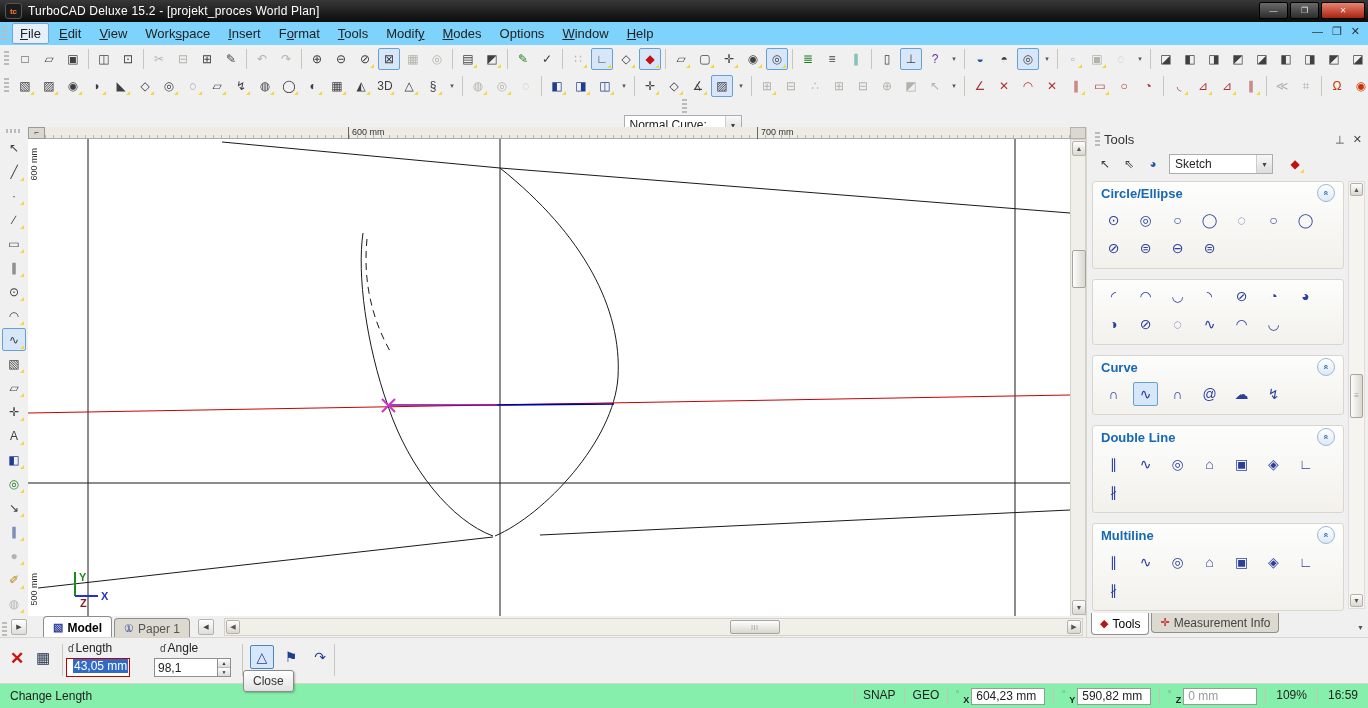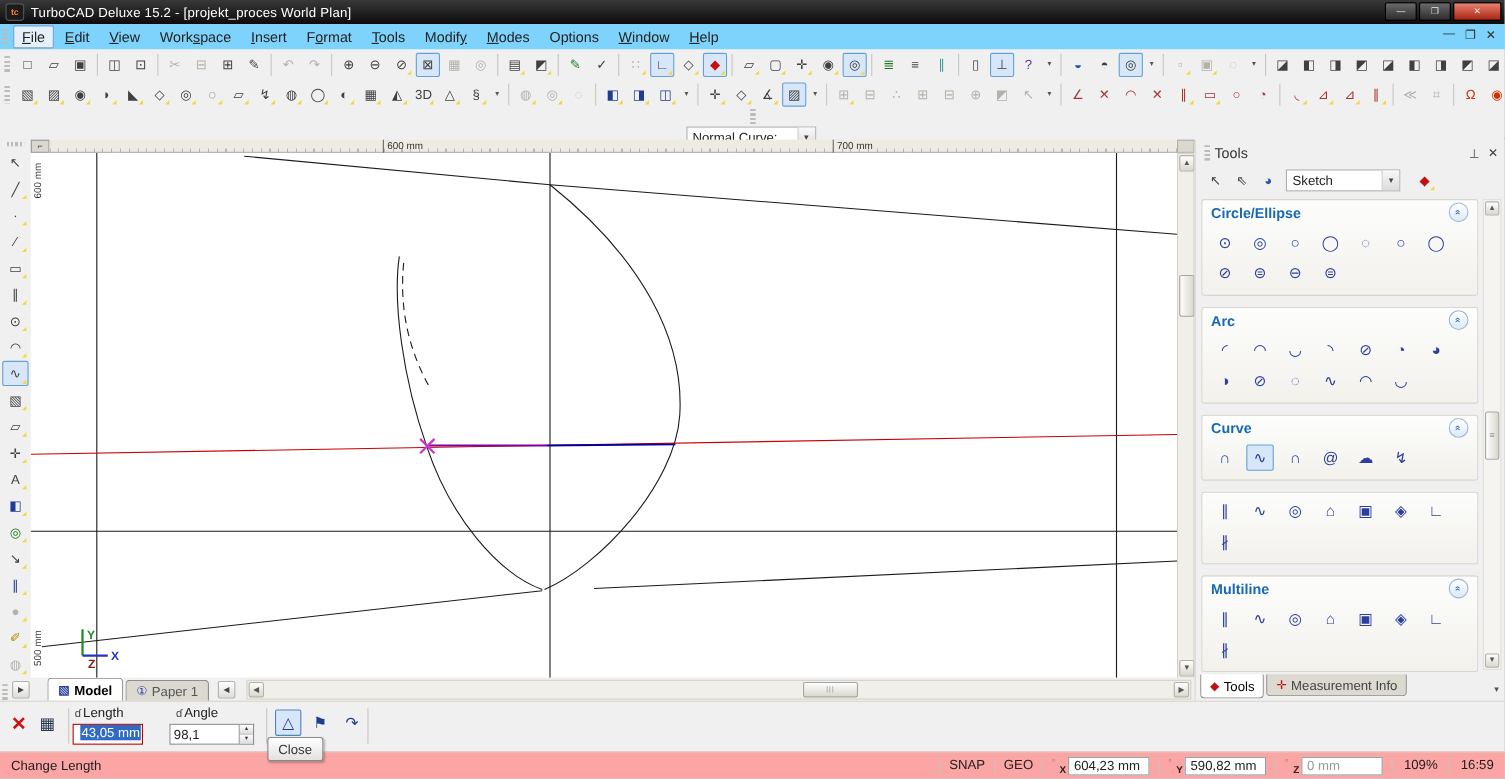--- a/index.html
+++ b/index.html
@@ -136,21 +136,21 @@
     background:linear-gradient(#fdfdfd,#dcdcdc);}
   .spin span:first-child{border-bottom:1px solid #bbb;}
   .ibtns{position:absolute;left:250px;top:7px;display:flex;gap:5px;}
   .ibtn{width:22px;height:22px;border:1px solid transparent;border-radius:2px;
     display:flex;align-items:center;justify-content:center;font-size:14px;color:#1f3d8f;}
   .ibtn.on{background:#d7e6f9;border-color:#4a86c0;}
   .tooltip{position:absolute;left:243px;top:670px;height:20px;padding:0 9px;z-index:6;
     background:linear-gradient(#ffffff,#e2e2e2);border:1px solid #8a8a8a;border-radius:3px;
     box-shadow:1px 1px 2px rgba(0,0,0,.25);font-size:12px;color:#333;display:flex;align-items:center;}
   
-  .status{position:absolute;left:0;top:683px;width:100%;height:25px;background:#fca5a5;
+  .status{position:absolute;left:0;top:683px;width:100%;height:25px;background:#86efac;
     border-top:1px solid #d9d6cd;box-sizing:border-box;display:flex;align-items:center;font-size:12px;}
   .hint{margin-left:10px;}
   .sright{margin-left:auto;display:flex;align-items:flex-start;}
   .ssep{width:1px;height:16px;background:#c6c3ba;margin:0 8px;flex:none;}
   .cgroup{display:flex;align-items:center;}
   .cicon{position:relative;width:13px;height:15px;margin-right:2px;}
   .cicon .sq{position:absolute;left:0;top:-2px;font-size:8px;color:#666;}
   .cicon .lt{position:absolute;right:0;bottom:-1px;font-size:9px;font-weight:bold;color:#222;}
   .cbox{width:74px;height:17px;background:#fff;border:1px solid #9a9a9a;box-sizing:border-box;
     display:flex;align-items:center;padding-left:4px;}
@@ -816,26 +816,20 @@
             </span>
             <span class="pbtn">
               <span class="glyph">⊖</span>
             </span>
             <span class="pbtn">
               <span class="glyph">⊜</span>
             </span>
           </div>
       </div>
       <div class="sect">
-        <div class="shead">
-            <span>Arc</span>
-          <span class="chev">
-              <span class="rot90">«</span>
-            </span>
-          </div>
         <div class="sicons">
 
         <span class="pbtn">
               <span class="glyph">◜</span>
             </span>
             <span class="pbtn">
               <span class="glyph">◠</span>
             </span>
             <span class="pbtn">
               <span class="glyph">◡</span>
@@ -895,20 +889,26 @@
             </span>
             <span class="pbtn">
               <span class="glyph">☁</span>
             </span>
             <span class="pbtn">
               <span class="glyph">↯</span>
             </span>
           </div>
       </div>
       <div class="sect">
+        <div class="shead">
+            <span>Double Line</span>
+          <span class="chev">
+              <span class="rot90">«</span>
+            </span>
+          </div>
         <div class="sicons">
 
         <span class="pbtn">
               <span class="glyph">∥</span>
             </span>
             <span class="pbtn">
               <span class="glyph">∿</span>
             </span>
             <span class="pbtn">
               <span class="glyph">◎</span>

